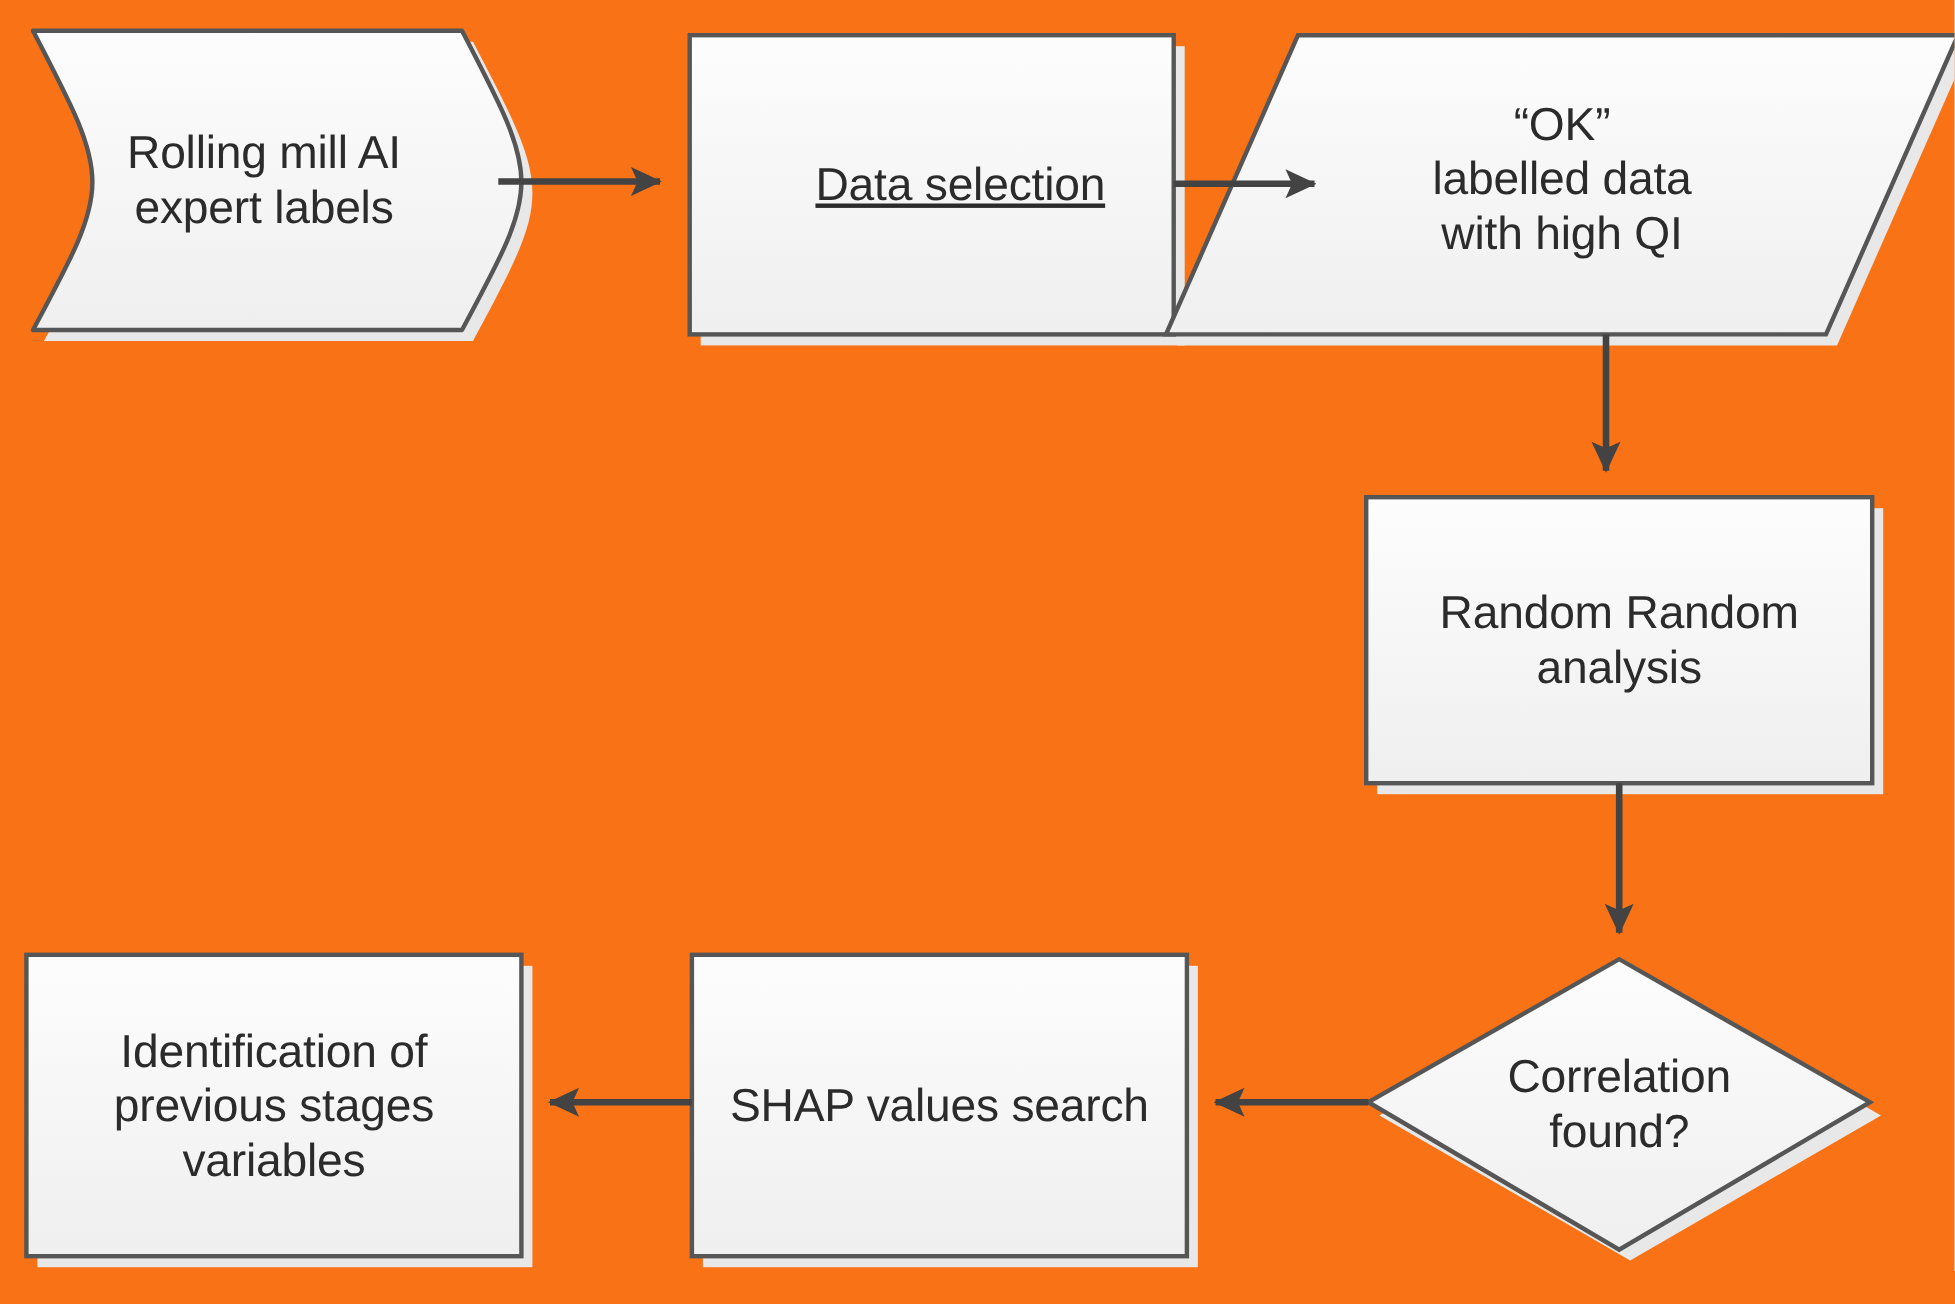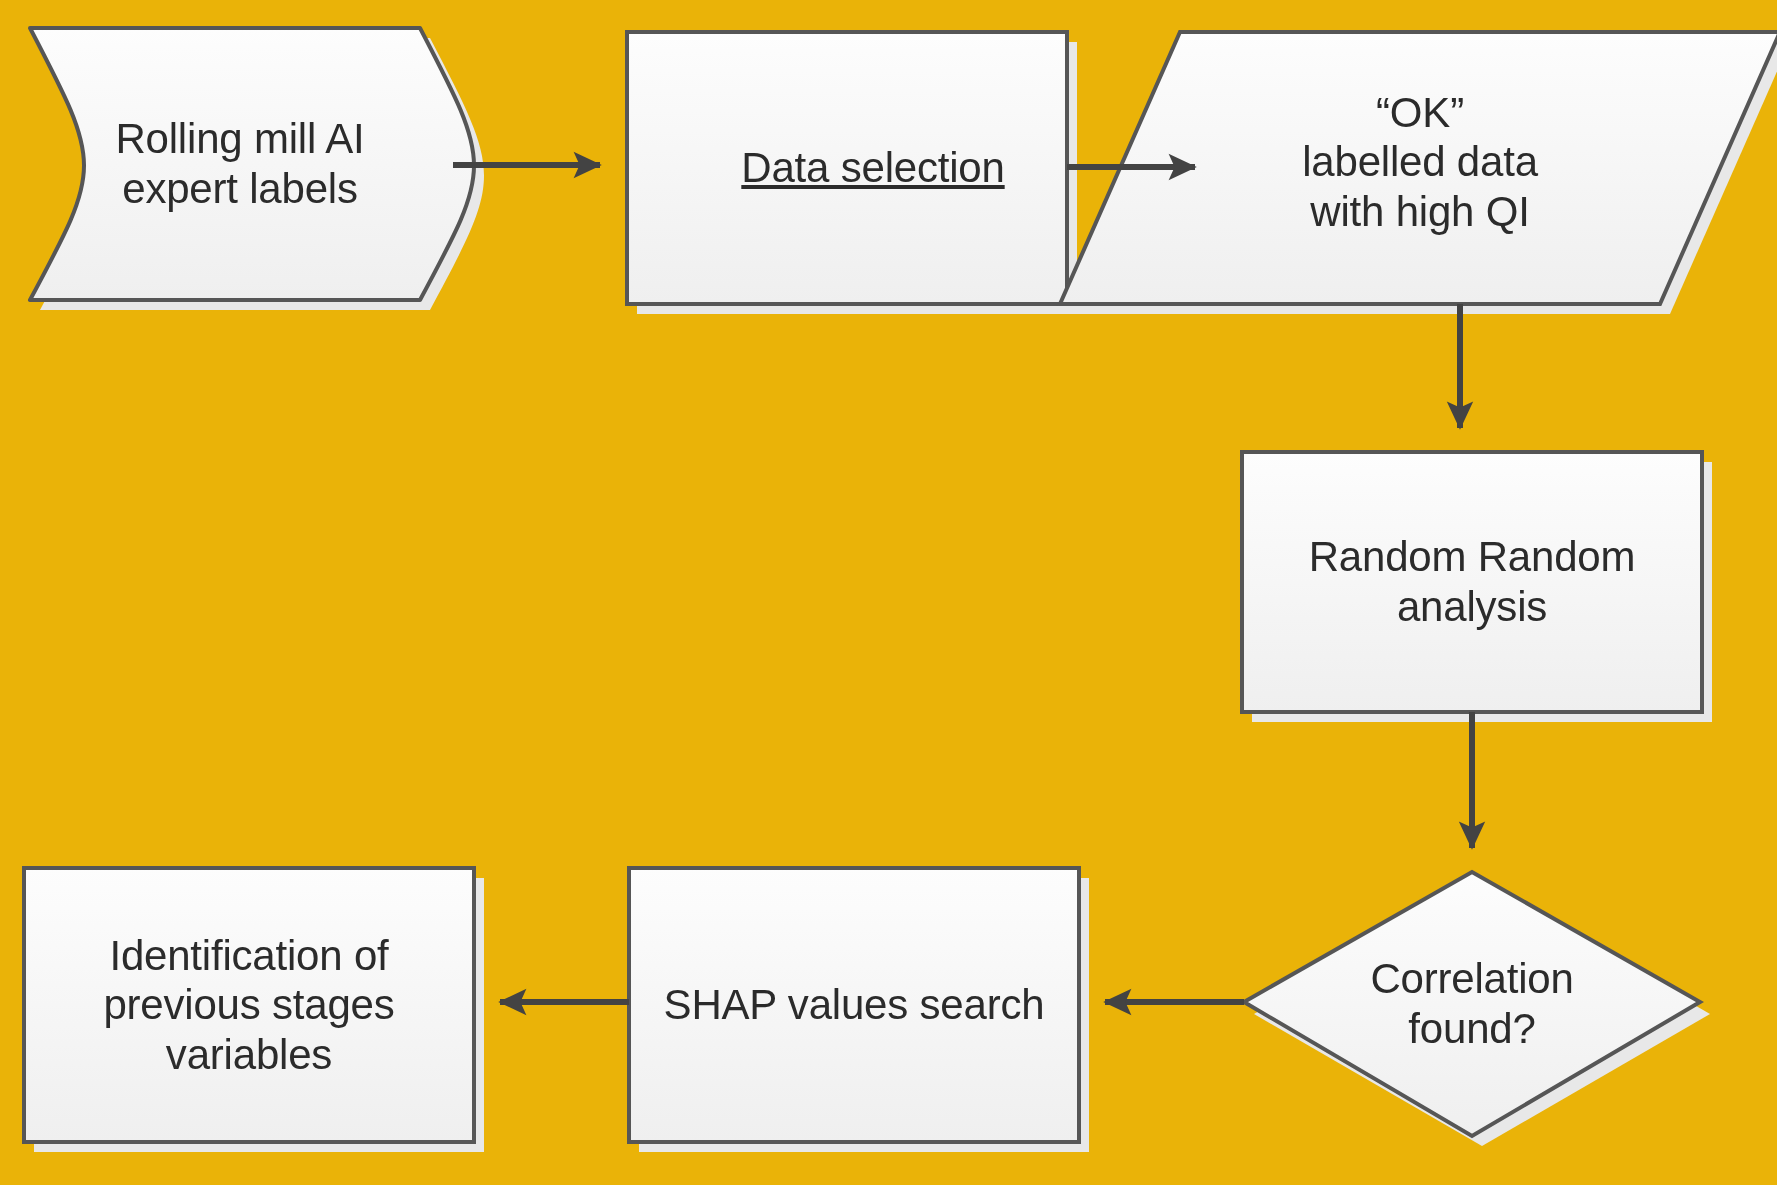--- a/index.html
+++ b/index.html
@@ -8,21 +8,21 @@
     padding: 0;
     background: #ffffff;
   }
   body {
     font-family: "Liberation Sans", sans-serif;
   }
   #canvas {
     position: relative;
     width: 1777px;
     height: 1185px;
-    background: #eab308;
+    background: #f97316;
     overflow: hidden;
   }
   #canvas svg.layer {
     position: absolute;
     left: 0;
     top: 0;
     width: 1777px;
     height: 1185px;
   }
   .node-label {

